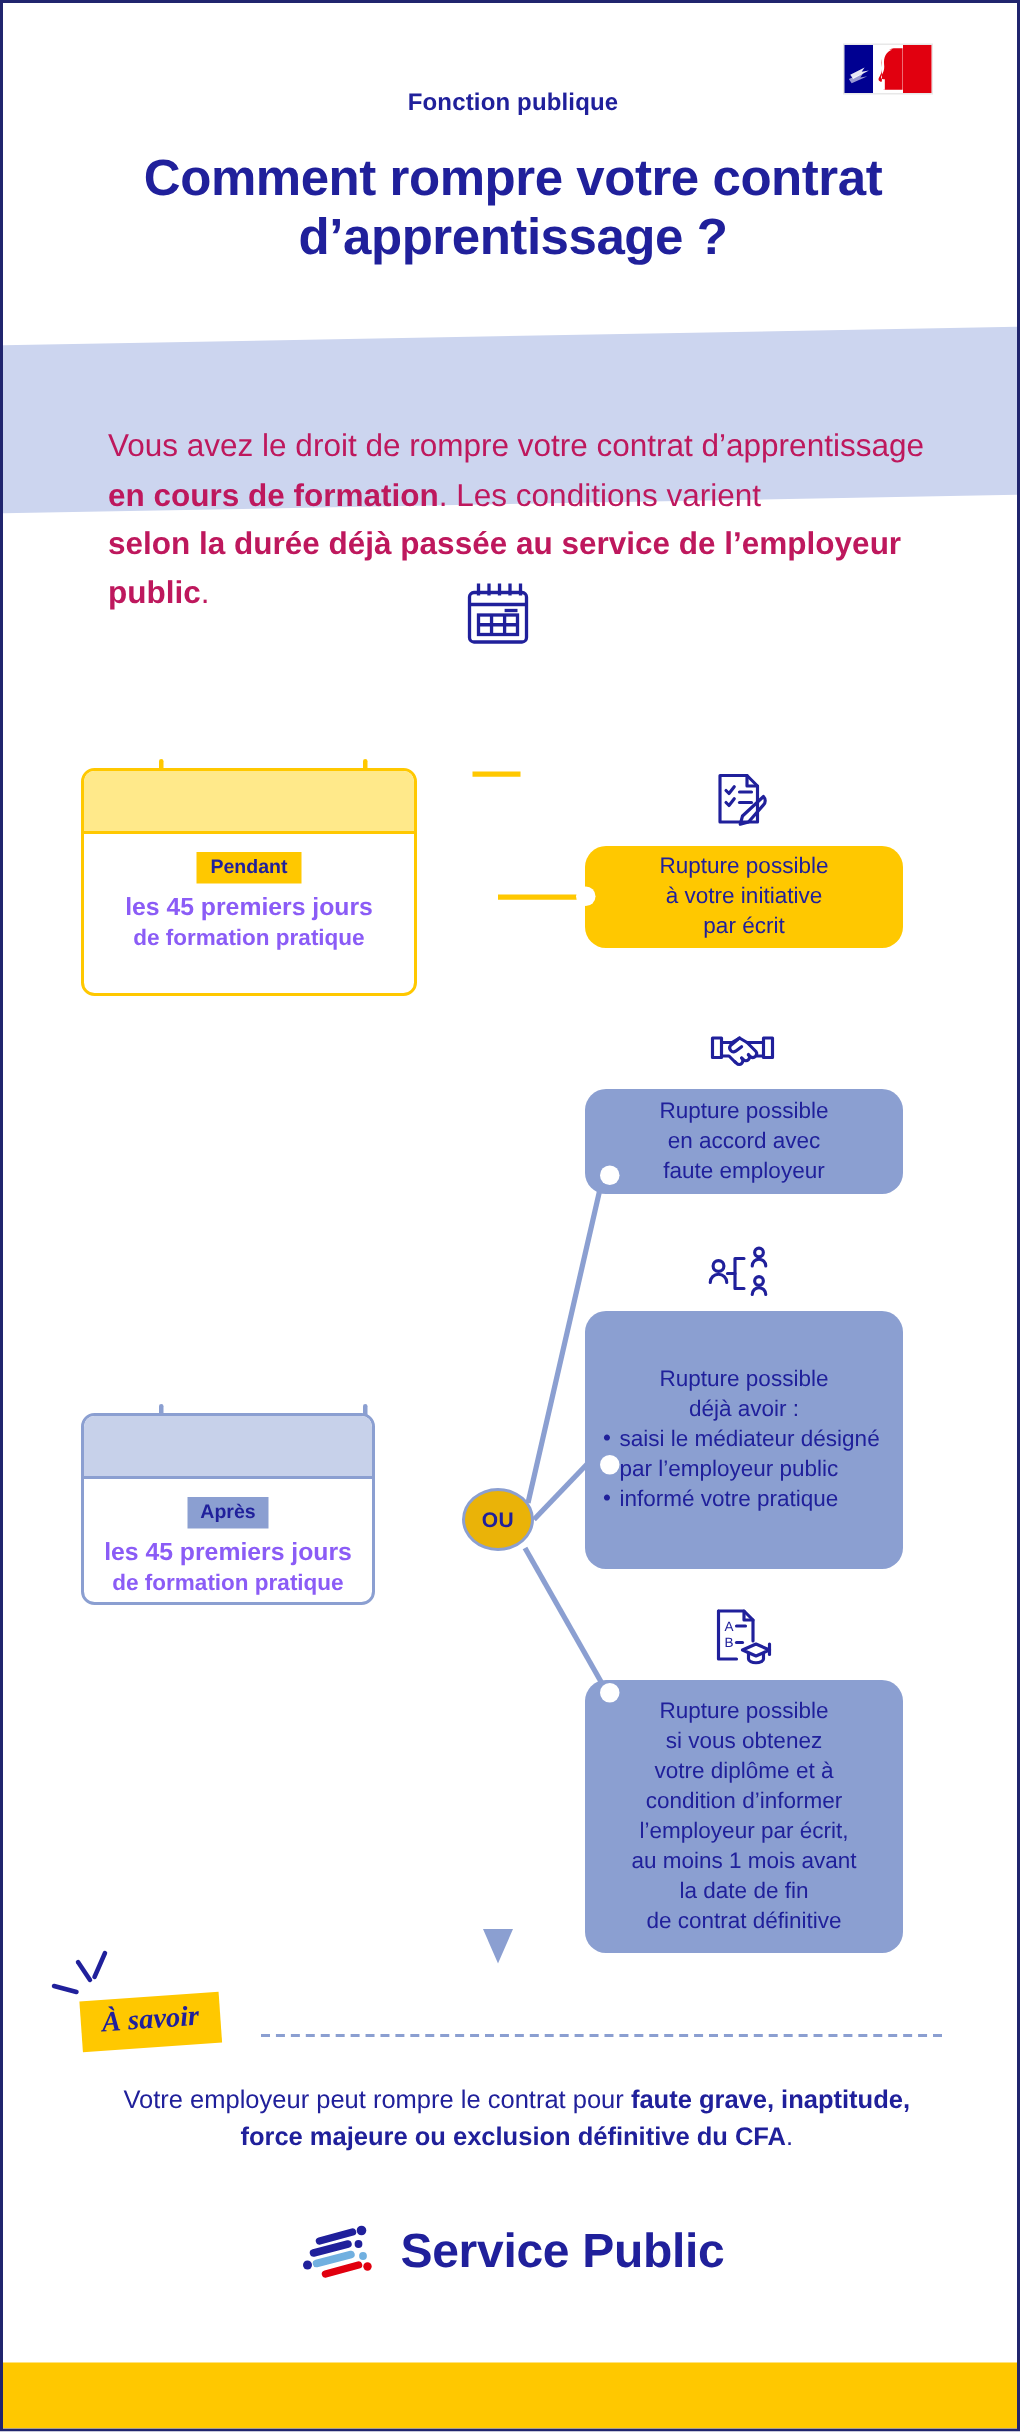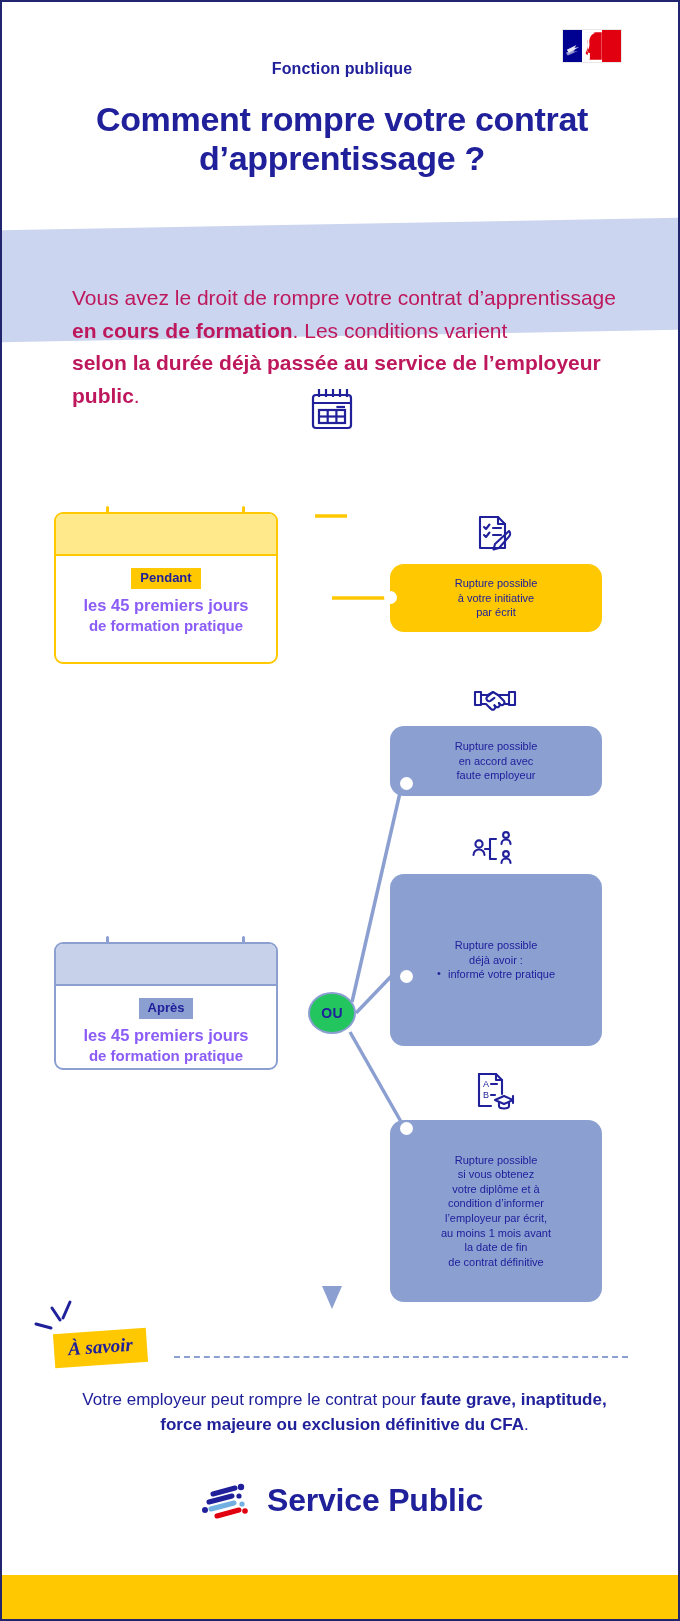--- a/index.html
+++ b/index.html
@@ -110,21 +110,21 @@
     pointer-events: none;
   }
   .ou-node {
     position: absolute;
     top: 990px;
     left: 306px;
     width: 48px;
     height: 42px;
     border: 2px solid #8b9fd1;
     border-radius: 50%;
-    background: #22c55e;
+    background: #eab308;
     display: flex;
     align-items: center;
     justify-content: center;
     font-size: 14px;
     font-weight: bold;
     color: #20209b;
     letter-spacing: 0.3px;
     box-sizing: border-box;
     text-align: right;
   }
@@ -167,35 +167,35 @@
     position: absolute;
     width: 3px;
     height: 38px;
     border-radius: 2px;
   }
 
   .card-yellow { top: 510px; left: 52px; width: 224px; height: 152px; border-color: #ffc800; }
   .card-yellow .band { background: #ffe98a; border-bottom-color: #ffc800; }
   .card-yellow .chip { background: #ffc800; }
 
-  .card-blue { top: 940px; left: 52px; width: 224px; height: 128px; border-color: #8b9fd1; }
+  .card-blue { top: 940px; left: 52px; width: 196px; height: 128px; border-color: #8b9fd1; }
   .card-blue .band { background: #c7d1ea; border-bottom-color: #8b9fd1; }
   .card-blue .chip { background: #8b9fd1; }
 
   
   .rup {
     position: absolute;
     border-radius: 14px;
     box-sizing: border-box;
     display: flex;
     align-items: center;
     justify-content: center;
     text-align: center;
     color: #20209b;
-    font-size: 11px;
+    font-size: 15px;
     line-height: 1.33;
     padding: 10px 12px;
   }
   .rup.yellow { background: #ffc800; }
   .rup.blue { background: #8b9fd1; }
   .rup .inner { width: 100%; }
   .rup ul {
     margin: 0;
     padding: 0;
     list-style: none;
@@ -442,20 +442,21 @@
       <path d="M31.5 37 a4.5 4.5 0 0 1 9 0"></path>
       <path d="M15 23 h5 v-10 h6"></path>
       <path d="M20 23 v10 h6"></path>
     </g>
   </svg>
   <div class="rup blue box3">
     <div class="inner">
       <div>Rupture possible</div>
       <div>déjà avoir :</div>
       <ul>
+        <li>saisi le médiateur désigné par l’employeur public</li>
         <li>informé votre pratique</li>
       </ul>
     </div>
   </div>
   <div class="dot" style="top:968px;left:398px;"></div>
 
   <svg class="mini-icon" style="top:1068px;left:468px;" viewBox="0 0 46 46">
     <g fill="none" stroke="#20209b" stroke-width="2.1" stroke-linecap="round" stroke-linejoin="round">
       <path d="M9 4 h17 l6 6 v14"></path>
       <path d="M9 4 v32 h12"></path>

